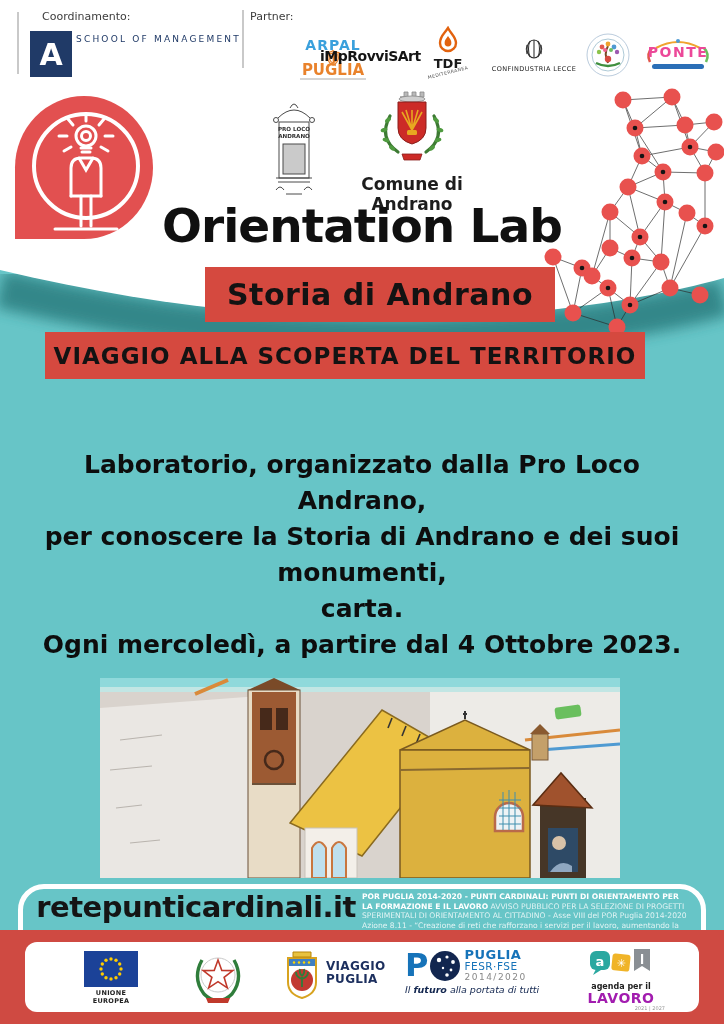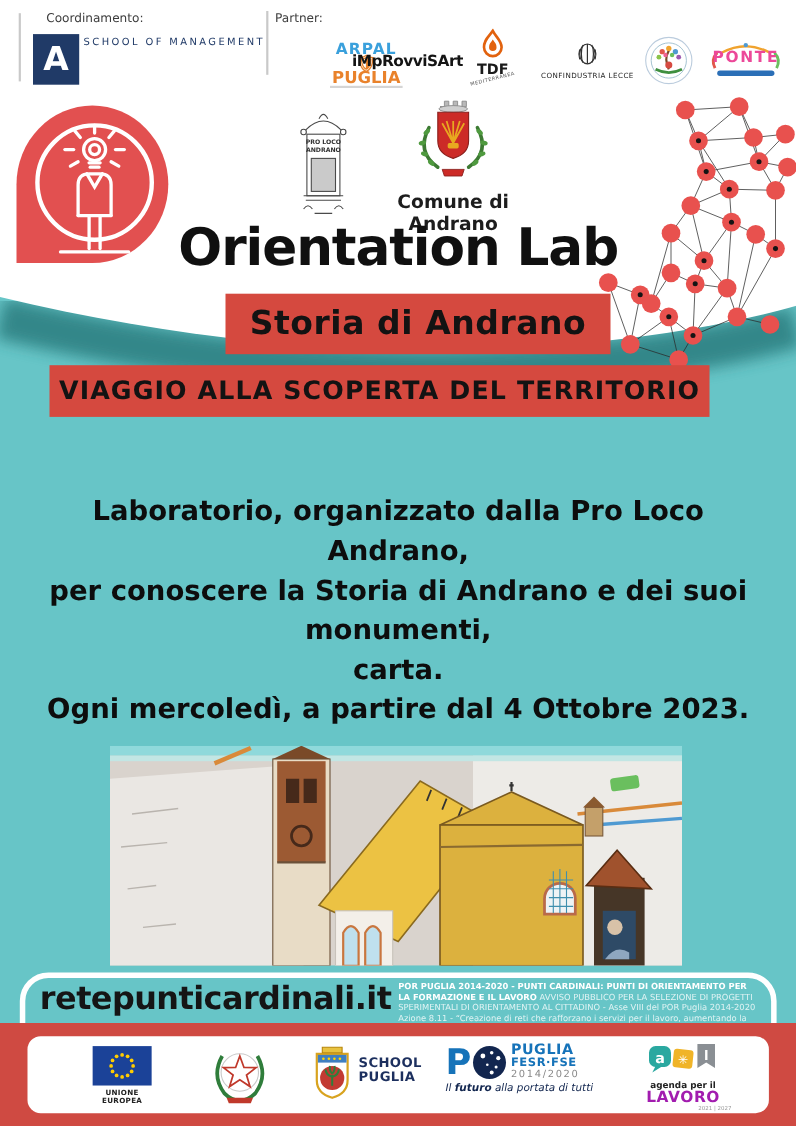--- a/index.html
+++ b/index.html
@@ -49,21 +49,21 @@
   .portext{position:absolute;left:362px;top:892px;width:326px;color:#fff;
        font-size:7.6px;line-height:9.6px;}
   .portext .rest{opacity:.8;font-weight:400;}
   .redband{position:absolute;left:0;top:930px;width:724px;height:94px;background:#cf4a42;}
   .card{position:absolute;left:25px;top:12px;width:674px;height:70px;background:#fff;border-radius:12px;}
   .eulabel{font-size:6.5px;font-weight:700;color:#222;text-align:center;margin-top:2px;letter-spacing:.3px;}
   .reg-name{font-size:12px;font-weight:800;color:#1c2f5e;line-height:12.5px;letter-spacing:.3px;}
   .po-p{font-size:32px;font-weight:800;color:#1673b9;line-height:32px;}
   .po-col{margin-left:3px;}
   .po-name{font-size:13px;font-weight:800;color:#1673b9;line-height:12px;letter-spacing:.5px;}
-  .po-fund{font-size:10.5px;font-weight:700;color:#1673b9;line-height:11px;letter-spacing:.5px;}
+  .po-fund{font-size:10.5px;font-weight:400;color:#1673b9;line-height:11px;letter-spacing:.5px;}
   .po-years{font-size:9px;color:#888;line-height:10px;letter-spacing:1.5px;}
   .po-slogan{font-size:9.5px;font-style:italic;color:#12264f;margin-top:2px;white-space:nowrap;}
   .ag-pre{font-size:8px;font-weight:800;color:#222;line-height:8px;margin-top:2px;}
   .ag-name{font-size:14px;font-weight:800;color:#a21caf;line-height:14px;letter-spacing:.5px;text-align:center;}
   .ag-years{font-size:5px;color:#999;text-align:right;}
   .flexrow{display:flex;align-items:flex-start;}
 </style>
 </head>
 <body>
 
@@ -444,21 +444,21 @@
           <g fill="#ffd700">
               <circle cx="9" cy="12.5" r="1.2"></circle>
               <circle cx="14" cy="12.5" r="1.2"></circle>
               <circle cx="19" cy="12.5" r="1.2"></circle>
               <circle cx="24" cy="12.5" r="1.2"></circle>
             </g>
           <circle cx="17" cy="30" r="11" fill="#c23a32"></circle>
           <path d="M17,37 V27 M17,29 Q11,27 11,22 M17,29 Q23,27 23,22 M17,26 Q14,23 15,19 M17,26 Q20,23 19,19" stroke="#2f7d3b" stroke-width="1.8" fill="none"></path>
         </svg>
         <div style="margin-left:7px;margin-top:10px;">
-          <div class="reg-name">SCHOOL</div>
+          <div class="reg-name">VIAGGIO</div>
           <div class="reg-name">PUGLIA</div>
         </div>
       </div>
 
       <div class="abs" style="left:380px;top:7px;">
         <div class="flexrow">
           <span class="po-p">P</span>
           <svg width="32" height="32" viewBox="0 0 32 32" style="margin-left:1px;margin-top:1px;">
             <circle cx="16" cy="16" r="15" fill="#12264f"></circle>
             <g fill="#fff">

